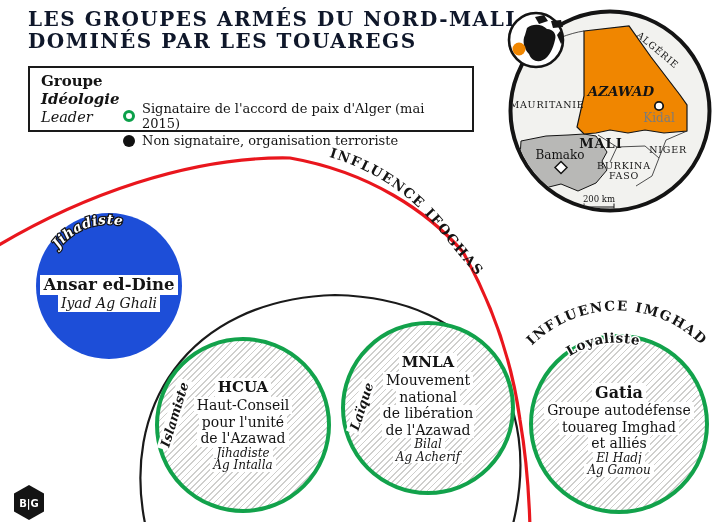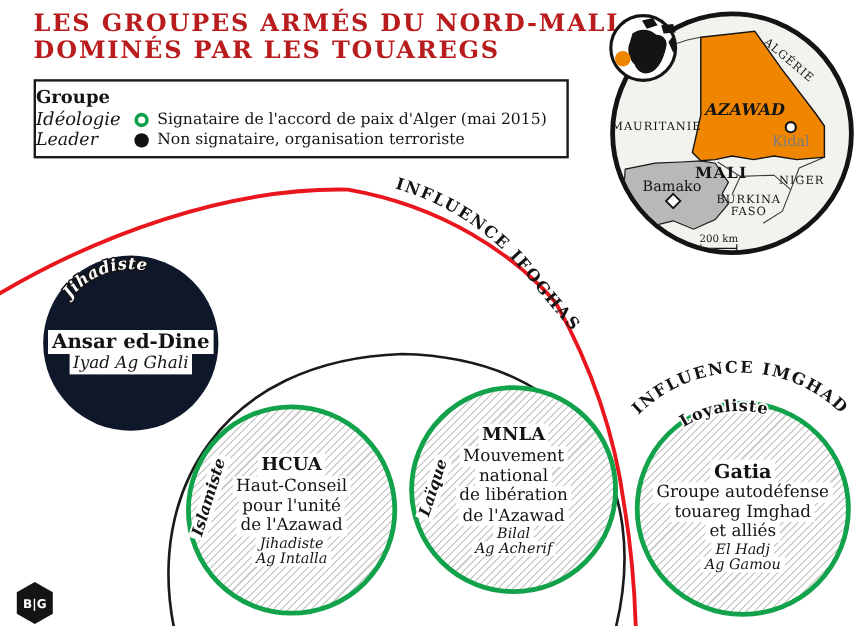--- a/index.html
+++ b/index.html
@@ -2,44 +2,44 @@
 <html><head>
 <meta charset="utf-8">
 <style>
   html,body{margin:0;padding:0;background:#fff;}
   .canvas{position:relative;width:722px;height:522px;background:#fff;overflow:hidden;
           font-family:"DejaVu Serif",serif;color:#141414;}
   .layer{position:absolute;left:0;top:0;pointer-events:none;}
 
   
   .title{position:absolute;left:28px;top:8px;font-weight:bold;font-size:20px;
-         line-height:22px;letter-spacing:1.5px;color:#b91c1c;}
+         line-height:22px;letter-spacing:1.5px;color:#0f172a;}
 
   
   .legend{position:absolute;left:28px;top:66px;width:446px;height:66px;border:2.5px solid #1a1a1a;
-          box-sizing:border-box;display:flex;align-items:flex-end;padding:4px 0;background:#fff;}
+          box-sizing:border-box;display:flex;align-items:flex-start;padding:4px 11px;background:#fff;}
   .legend-left{width:82px;flex:none;line-height:18px;}
   .l-group{font-weight:bold;font-size:15px;}
-  .l-ideo{font-weight:normal;font-style:italic;font-size:15px;}
+  .l-ideo{font-weight:bold;font-style:italic;font-size:15px;}
   .l-leader{font-style:italic;font-size:14.5px;}
   .legend-right{flex:1;margin-top:27px;}
   .legend-item{display:flex;align-items:center;font-size:13px;margin:2px 0;}
   .marker{width:12px;height:12px;border-radius:50%;flex:none;margin-right:7px;box-sizing:border-box;}
   .marker.ring{border:3.5px solid #0ca04a;background:#fff;}
   .marker.dot{background:#111;}
 
   
   .gcircle{position:absolute;border-radius:50%;box-sizing:border-box;border:4px solid #12a24b;
            background:repeating-linear-gradient(135deg,#ffffff 0px,#ffffff 3.2px,#cfcfcd 3.2px,#cfcfcd 4.4px);
            display:flex;align-items:center;justify-content:center;}
   .hcua{left:155px;top:337px;width:176px;height:176px;}
   .mnla{left:341px;top:321px;width:174px;height:174px;}
   .gatia{left:529px;top:334px;width:180px;height:180px;}
   .ansar{position:absolute;left:36px;top:213px;width:146px;height:146px;border-radius:50%;
-         background:#0f172a;display:flex;align-items:center;justify-content:center;}
+         background:#1d4ed8;display:flex;align-items:center;justify-content:center;}
   .stack{display:flex;flex-direction:column;align-items:center;text-align:center;}
   .stack span{background:#fff;padding:0 3px;white-space:nowrap;}
   .gname{font-weight:bold;font-size:15px;line-height:19px;}
   .gatia .gname{font-size:16px;}
   .gdesc{font-size:14px;line-height:16.5px;}
   .gleader{font-style:italic;font-size:12px;line-height:12.5px;}
   .gatia .stack{transform:translateY(6px);}
   .ansar .stack{transform:translateY(7px);}
   .ansar-name{background:#fff;font-weight:bold;font-size:16.5px;line-height:20px;padding:0 4px;white-space:nowrap;}
   .ansar-leader{background:#fff;font-style:italic;font-size:14px;line-height:17px;padding:0 3px;white-space:nowrap;}

